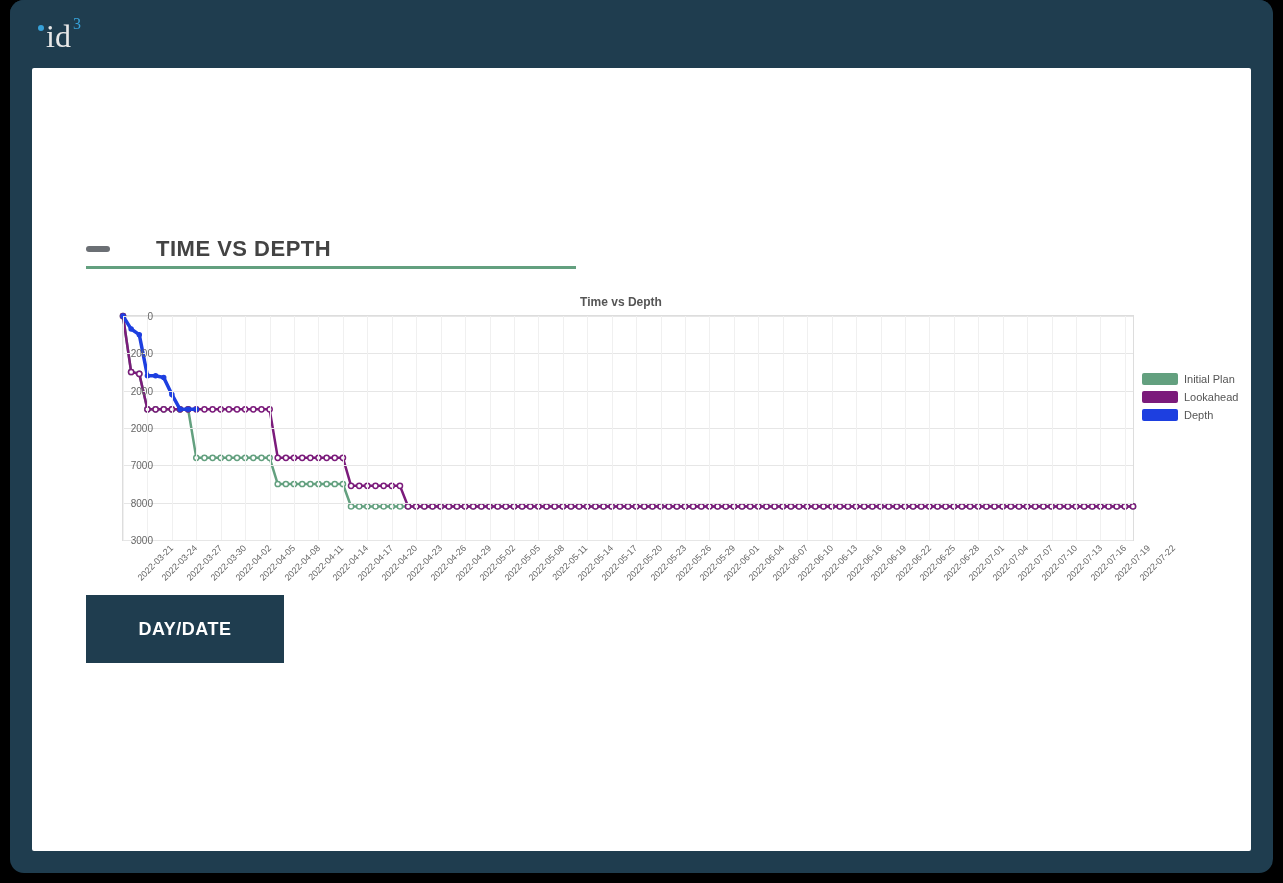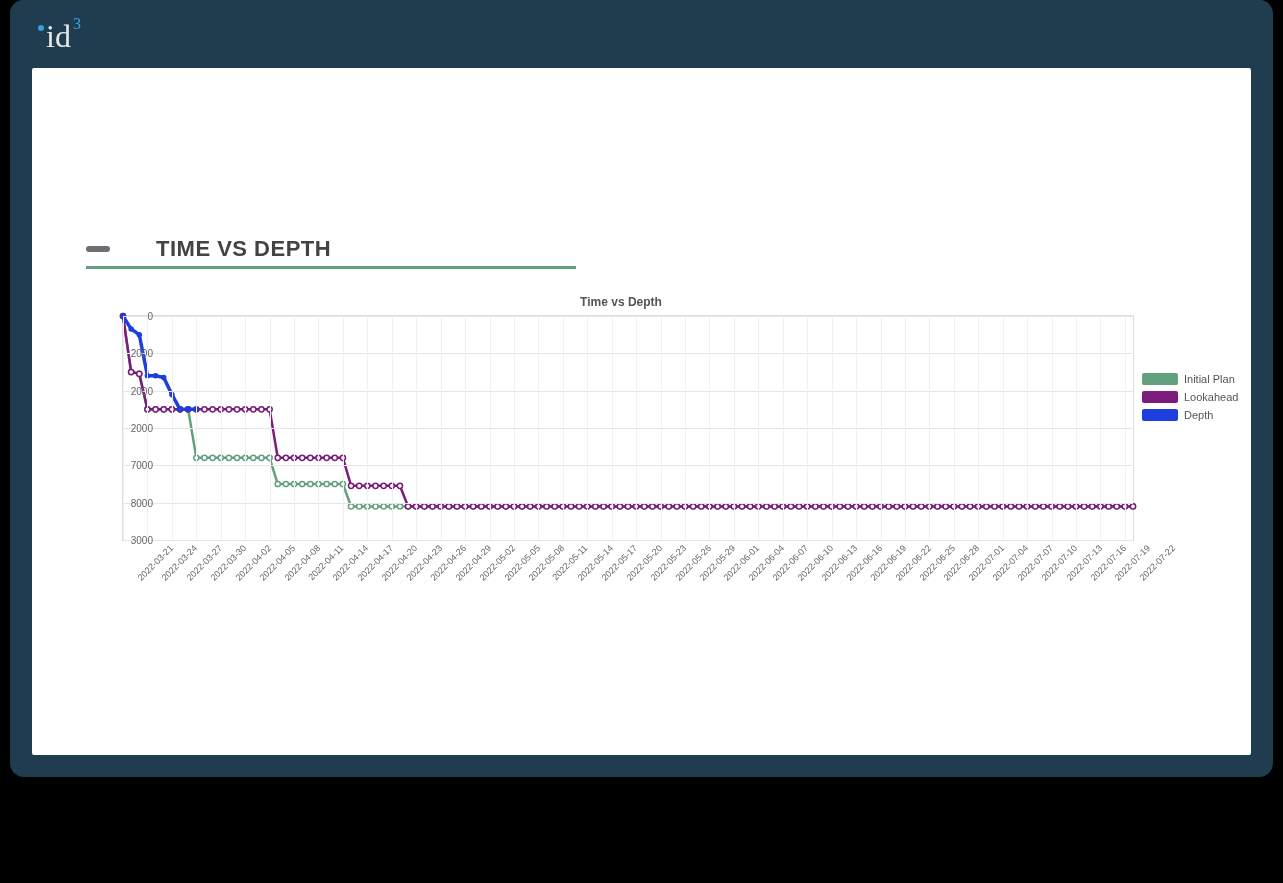--- a/index.html
+++ b/index.html
@@ -1,16 +1,16 @@
 <!DOCTYPE html>
 <html><head>
 <meta charset="utf-8">
 <style>
   html,body{margin:0;padding:0;background:#000;width:1283px;height:883px;font-family:"Segoe UI",Arial,sans-serif;overflow:hidden}
-  .frame{position:absolute;left:10px;top:0;width:1263px;height:777px;background:#1f3d4f;border-radius:14px;overflow:hidden}
+  .frame{position:absolute;left:10px;top:0;width:1263px;height:873px;background:#1f3d4f;border-radius:14px;overflow:hidden}
   .topbar{height:68px;background:#1f3d4f;display:flex;align-items:center;padding-left:28px}
   .logo{font-family:Georgia,"Times New Roman",serif;color:#e8e8e8;font-weight:400;font-size:32px;position:relative;line-height:1}
   .logo .dot{display:inline-block;width:6px;height:6px;border-radius:50%;background:#37a1d8;margin-right:2px;vertical-align:16px}
   .logo sup{color:#37a1d8;font-size:16px;vertical-align:18px;margin-left:2px}
   .panel{position:absolute;left:22px;top:68px;right:22px;bottom:22px;background:#fff;border-radius:2px}
   .section-head{margin:168px 0 0 54px;display:flex;align-items:center;gap:46px}
   .dash{width:24px;height:6px;background:#6b6f74;border-radius:3px}
   .section-title{font-weight:700;font-size:22px;color:#434343;letter-spacing:.5px;font-family:"Trebuchet MS","Segoe UI",sans-serif}
   .rule{height:3px;background:#63a07f;margin:4px 0 0 54px;width:490px}
   .chart-wrap{position:relative;margin:26px 0 0 54px;width:1070px}
@@ -418,14 +418,17 @@
         <div class="xtick" style="left: 866.806px; position: absolute; top: 248px;">2022-07-01</div>
         <div class="xtick" style="left: 891.242px; position: absolute; top: 248px;">2022-07-04</div>
         <div class="xtick" style="left: 915.677px; position: absolute; top: 248px;">2022-07-07</div>
         <div class="xtick" style="left: 940.113px; position: absolute; top: 248px;">2022-07-10</div>
         <div class="xtick" style="left: 964.548px; position: absolute; top: 248px;">2022-07-13</div>
         <div class="xtick" style="left: 988.984px; position: absolute; top: 248px;">2022-07-16</div>
         <div class="xtick" style="left: 1013.42px; position: absolute; top: 248px;">2022-07-19</div>
         <div class="xtick" style="left: 1037.85px; position: absolute; top: 248px;">2022-07-22</div>
       </div>
 
+    <div class="daybtn">
+        <span>DAY/DATE</span>
+      </div>
   </div>
 </div>
 
 </body></html>

